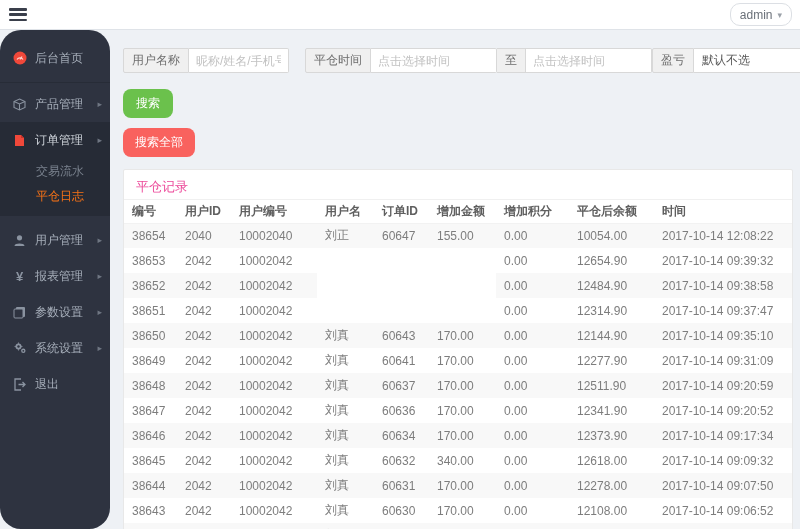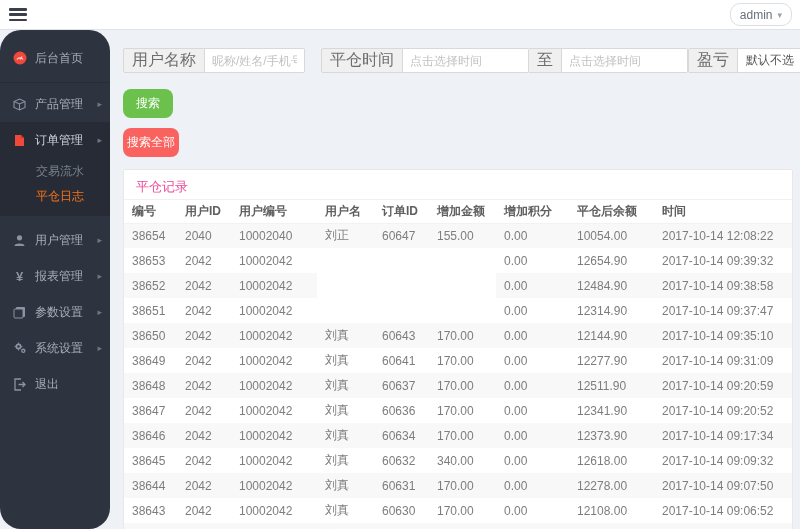--- a/index.html
+++ b/index.html
@@ -33,40 +33,40 @@
   .subitem { height:26px; line-height:26px; padding-left:36px; font-size:12px;
     color:#79818d; cursor:pointer; white-space:nowrap; }
   .subitem.active { color:#f97316;font-family:Liberation Mono, monospace; }
   .first-item { margin-bottom:6px; }
 
   
   .main { position:absolute; top:30px; left:110px; width:690px; padding:18px 7px 0 13px; }
 
   .filter-row { display:flex; align-items:center; }
   .fgroup { display:flex; align-items:stretch; height:25px; }
-  .addon { background:#f0f0f0; border:1px solid #d8d8d8; font-size:16px; color:#6d6d6d;
+  .addon { background:#f0f0f0; border:1px solid #d8d8d8; font-size:12px; color:#6d6d6d;
     display:flex; align-items:center; padding:0 8px; white-space:nowrap; }
   .fgroup .addon { border-radius:2px 0 0 2px; }
   .fgroup input { border:1px solid #d8d8d8; border-left:none; outline:none; font-size:12px;
     color:#555; padding:0 7px; border-radius:0 2px 2px 0;
     font-family:"Liberation Sans","DejaVu Sans",sans-serif; }
   .fgroup input::placeholder { color:#c2c2c2; }
   .addon.mid { border-radius:0; border-left:none; }
   .w-name { width:100px; }
   .w-time { width:126px; }
   .gap16 { width:16px; flex:none; }
   .select-box { display:flex; align-items:center; border:1px solid #d8d8d8; border-left:none;
     background:#fff; width:124px; border-radius:0 2px 2px 0; position:relative; cursor:pointer; }
   .select-text { font-size:12px; color:#555; padding-left:8px; flex:1; }
   .pl-group { margin-left:auto; }
 
   .btn { display:inline-block; border:none; border-radius:8px; color:#fff; font-size:12px;
     cursor:pointer; font-family:"Liberation Sans","DejaVu Sans",sans-serif; }
   .btn-search { background:#6bc14c; padding:6px 13px; margin-top:16px; }
-  .btn-search-all { background:#f9625e; padding:6px 4px; margin-top:10px; display:block; }
+  .btn-search-all { background:#f9625e; padding:6px 12px; margin-top:10px; display:block; }
 
   
   .panel { background:#fff; border:1px solid #e8e8e8; border-radius:2px; margin-top:12px;
     min-height:360px; }
   .panel-title { font-size:13px; color:#ec4899; padding:8px 12px; height:30px;
     border-bottom:1px solid #f0f0f0; }
   table { width:100%; border-collapse:collapse; table-layout:fixed; }
   th, td { font-size:12px; text-align:left; padding:0 6px 0 8px; height:25px;
     overflow:hidden; white-space:nowrap; }
   thead th { color:#5f5f5f; font-weight:bold; height:23px; border-bottom:1px solid #f2f2f2; }

